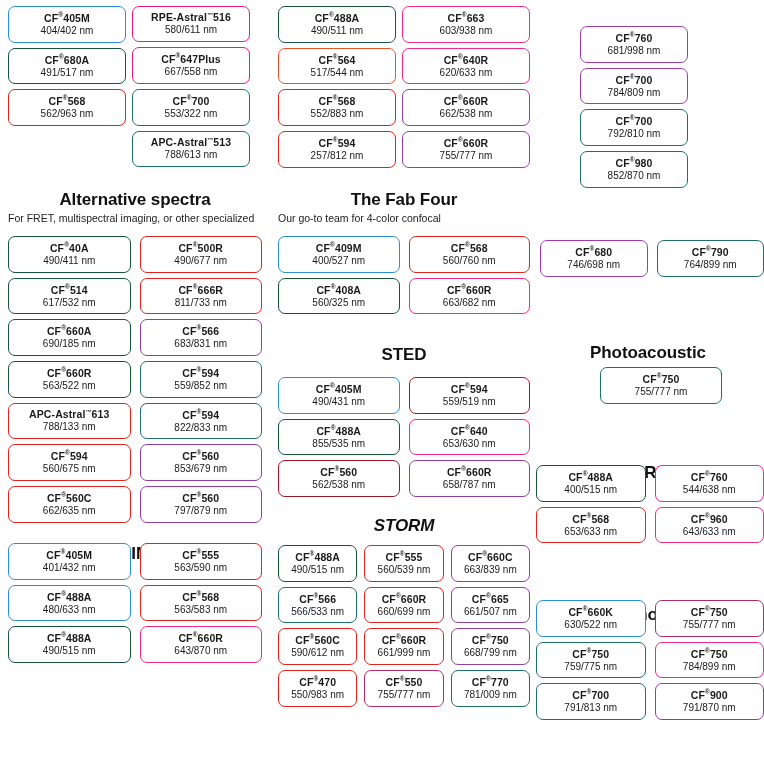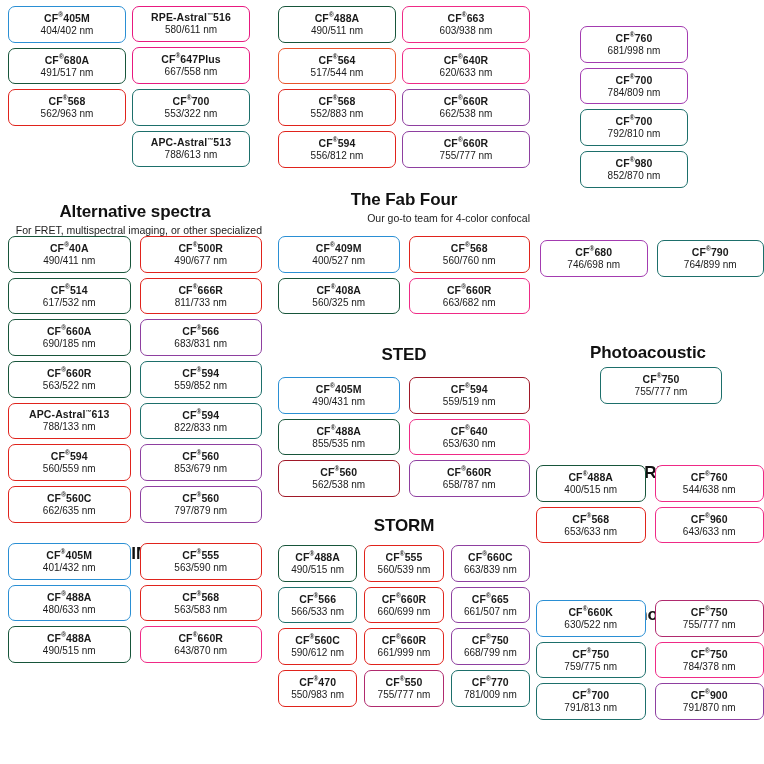--- a/index.html
+++ b/index.html
@@ -65,21 +65,21 @@
 
   
   .sec-title {
     text-align: center;
     font-size: 17px;
     font-weight: bold;
     color: #111;
     letter-spacing: -0.1px;
   }
   .sec-sub {
-    text-align: right;
+    text-align: left;
     font-size: 10.5px;
     color: #222;
     margin-top: 2px;
   }
 
   
   .abs { position: absolute; }
   .grid2 {
     display: grid;
     grid-template-columns: 1fr 1fr;
@@ -98,30 +98,30 @@
   .col-mid    { left: 278px; width: 252px; }
   .col-right  { left: 540px; width: 216px; margin-top: 33px; }
 
   
   #top-col-a { left: 8px;   top: 6px;  width: 118px; }
   #top-col-b { left: 132px; top: 6px;  width: 118px; }
   #top-col-c { left: 278px; top: 6px;  width: 118px; }
   #top-col-d { left: 402px; top: 6px;  width: 128px; }
   #top-col-e { left: 580px; top: 26px; width: 108px; }
 
-  #alt-sec   { top: 202px; }
+  #alt-sec   { top: 190px; }
   #alt-grid  { top: 236px; }
   #sim-sec   { top: 516px; margin-top: 28px; }
   #sim-grid  { top: 543px; }
 
   #fab-sec   { top: 190px; }
   #fab-grid  { top: 236px; }
   #sted-sec  { top: 345px; }
   #sted-grid { top: 377px; }
-  #storm-sec { top: 516px; }
+  #storm-sec { top: 516px; font-style: italic; }
   #storm-grid{ top: 545px; }
 
   #pair-grid { top: 240px; left: 540px; width: 224px; }
   #pa-sec    { top: 310px; }
   #pa-grid   { top: 367px; left: 600px; width: 122px; }
   #tirf-sec  { top: 430px; }
   #tirf-grid { top: 465px; left: 536px; width: 228px; }
   #twop-sec  { top: 572px; }
   #twop-grid { top: 600px; left: 536px; width: 228px; }
 </style>
@@ -168,21 +168,21 @@
     <div class="chip c-orange">
       <div class="nm"><span>CF</span><span class="reg">®</span><span>564</span></div>
       <div class="wl">517/544 nm</div>
     </div>
     <div class="chip c-red">
       <div class="nm"><span>CF</span><span class="reg">®</span><span>568</span></div>
       <div class="wl">552/883 nm</div>
     </div>
     <div class="chip c-red">
       <div class="nm"><span>CF</span><span class="reg">®</span><span>594</span></div>
-      <div class="wl">556/812 nm</div>
+      <div class="wl">257/812 nm</div>
     </div>
   </div>
 <div class="abs grid1" id="top-col-d">
     <div class="chip c-pink">
       <div class="nm"><span>CF</span><span class="reg">®</span><span>663</span></div>
       <div class="wl">603/938 nm</div>
     </div>
     <div class="chip c-pink">
       <div class="nm"><span>CF</span><span class="reg">®</span><span>640R</span></div>
       <div class="wl">620/633 nm</div>
@@ -255,21 +255,21 @@
     <div class="chip c-red">
       <div class="nm"><span>APC-Astral</span><span class="tm">™</span><span>613</span></div>
       <div class="wl">788/133 nm</div>
     </div>
     <div class="chip c-teal">
       <div class="nm"><span>CF</span><span class="reg">®</span><span>594</span></div>
       <div class="wl">822/833 nm</div>
     </div>
     <div class="chip c-red">
       <div class="nm"><span>CF</span><span class="reg">®</span><span>594</span></div>
-      <div class="wl">560/559 nm</div>
+      <div class="wl">560/675 nm</div>
     </div>
     <div class="chip c-purple">
       <div class="nm"><span>CF</span><span class="reg">®</span><span>560</span></div>
       <div class="wl">853/679 nm</div>
     </div>
     <div class="chip c-red">
       <div class="nm"><span>CF</span><span class="reg">®</span><span>560C</span></div>
       <div class="wl">662/635 nm</div>
     </div>
     <div class="chip c-purple">
@@ -469,21 +469,21 @@
     <div class="chip c-plum">
       <div class="nm"><span>CF</span><span class="reg">®</span><span>750</span></div>
       <div class="wl">755/777 nm</div>
     </div>
     <div class="chip c-teal">
       <div class="nm"><span>CF</span><span class="reg">®</span><span>750</span></div>
       <div class="wl">759/775 nm</div>
     </div>
     <div class="chip c-pink">
       <div class="nm"><span>CF</span><span class="reg">®</span><span>750</span></div>
-      <div class="wl">784/378 nm</div>
+      <div class="wl">784/899 nm</div>
     </div>
     <div class="chip c-teal">
       <div class="nm"><span>CF</span><span class="reg">®</span><span>700</span></div>
       <div class="wl">791/813 nm</div>
     </div>
     <div class="chip c-purple">
       <div class="nm"><span>CF</span><span class="reg">®</span><span>900</span></div>
       <div class="wl">791/870 nm</div>
     </div>
   </div>

